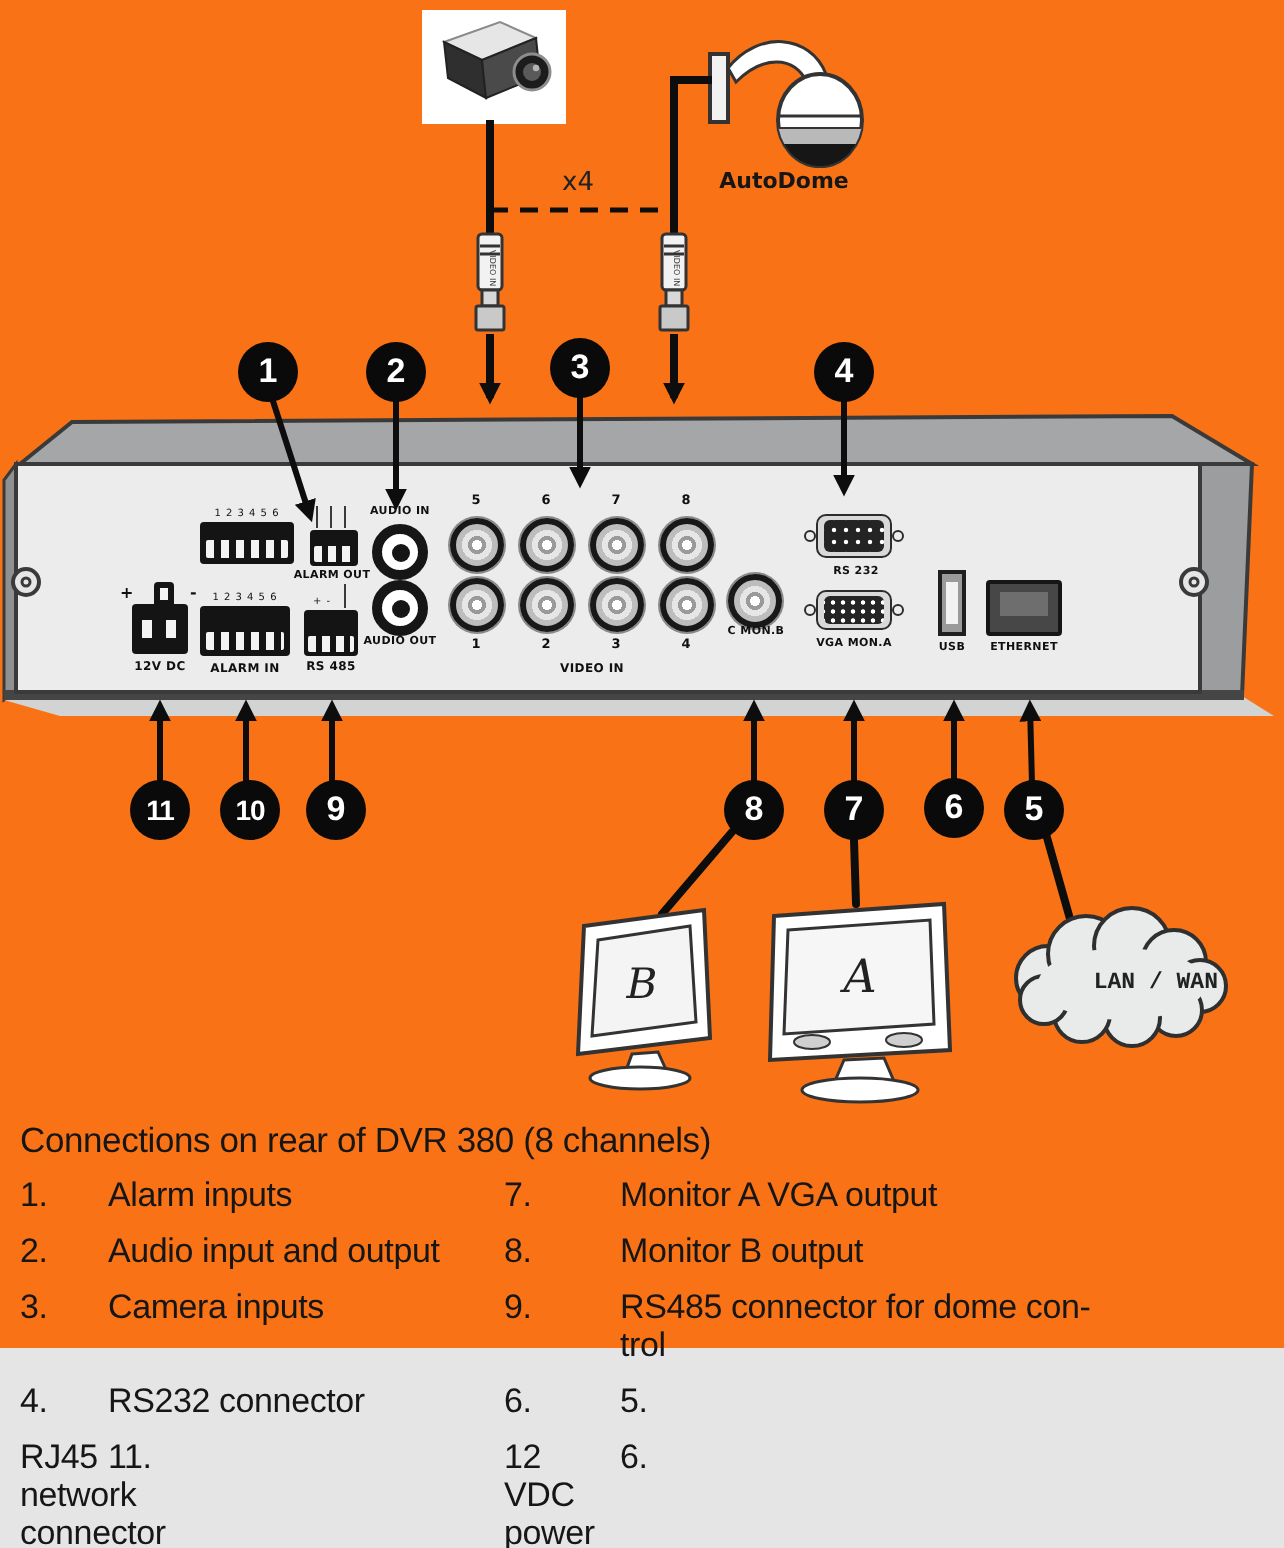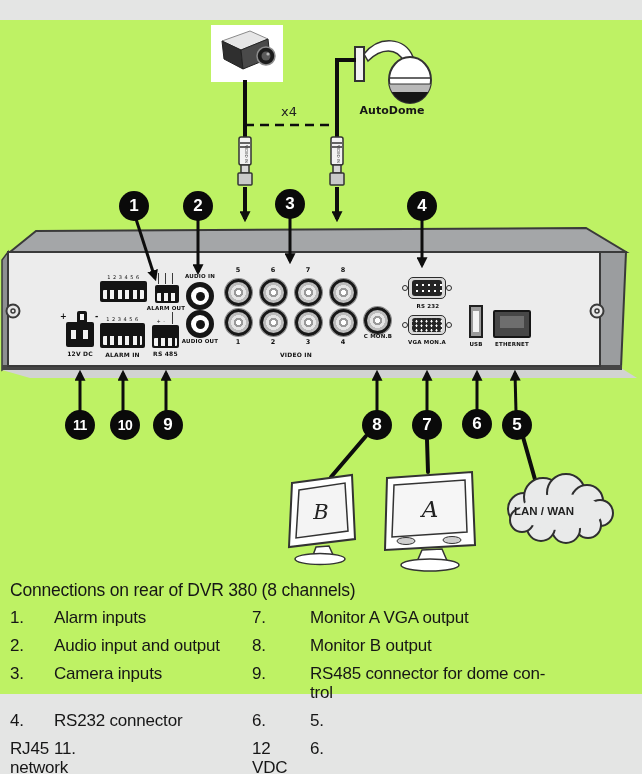--- a/index.html
+++ b/index.html
@@ -1,17 +1,17 @@
 <!DOCTYPE html>
 <html><head>
 <meta charset="utf-8">
 <style>
   html,body{margin:0;padding:0;}
   body{width:642px;height:774px;background:#e4e5e4;font-family:"Liberation Sans",sans-serif;overflow:hidden;}
-  #root{position:relative;width:642px;height:674px;background:#bef264;margin-top:20px;}
+  #root{position:relative;width:642px;height:674px;background:#f97316;}
   #art{position:absolute;left:0;top:0;}
   
   .co{position:absolute;width:30px;height:30px;border-radius:50%;background:#0a0a0a;color:#fff;
       font-weight:bold;font-size:17px;display:flex;align-items:center;justify-content:center;
       font-family:"Liberation Sans",sans-serif;padding-bottom:1px;box-sizing:border-box;}
   .co.two{font-size:14px;letter-spacing:-0.5px;}
   
   .lbl{position:absolute;color:#101010;font-family:"DejaVu Sans",sans-serif;font-weight:bold;
        font-size:6px;line-height:7px;text-align:center;white-space:nowrap;letter-spacing:0.2px;}
   .lbl.s{font-size:5.5px;}
@@ -47,21 +47,21 @@
   .usb{position:absolute;width:14px;height:33px;box-sizing:border-box;border:2px solid #1f1f1f;background:#9a9a9a;}
   .usb .slot{position:absolute;left:2px;right:2px;top:4px;bottom:4px;background:#f2f2f2;}
   .rj45{position:absolute;width:38px;height:28px;box-sizing:border-box;border:2px solid #161616;background:#474747;border-radius:2px;}
   .rj45 .inner{position:absolute;left:5px;right:5px;top:4px;height:12px;background:#6e6e6e;}
   
   .dcblock{position:absolute;background:#141414;border-radius:2px;}
   .dcslot{position:absolute;background:#f3f3f3;}
   .sign{position:absolute;color:#101010;font-family:"DejaVu Sans",sans-serif;font-weight:bold;font-size:8px;line-height:8px;}
   
   .mon-letter{position:absolute;font-family:"DejaVu Serif",serif;font-style:italic;color:#222;text-align:center;}
-  .cloud-label{position:absolute;width:95px;text-align:left;font-family:Liberation Sans, sans-serif;
+  .cloud-label{position:absolute;width:95px;text-align:right;font-family:Liberation Mono, monospace;
        font-size:11.5px;font-weight:bold;color:#222;}
   .x4{position:absolute;font-family:"DejaVu Sans",sans-serif;font-size:13px;color:#222;}
   .autodome{position:absolute;width:80px;text-align:center;font-family:"DejaVu Sans",sans-serif;
        font-size:11px;font-weight:bold;color:#161616;}
   .pluglbl{position:absolute;font-size:4px;line-height:4px;color:#333;font-family:"DejaVu Sans",sans-serif;
        transform:rotate(90deg);transform-origin:left top;white-space:nowrap;}
   
   .legend{position:absolute;left:10px;top:561px;width:624px;color:#161616;letter-spacing:-0.2px;}
   .legend-heading{font-size:17.5px;line-height:19px;font-weight:400;}
   .legend-grid{margin-top:8px;display:grid;grid-template-columns:44px 198px 58px 312px;row-gap:9px;}

